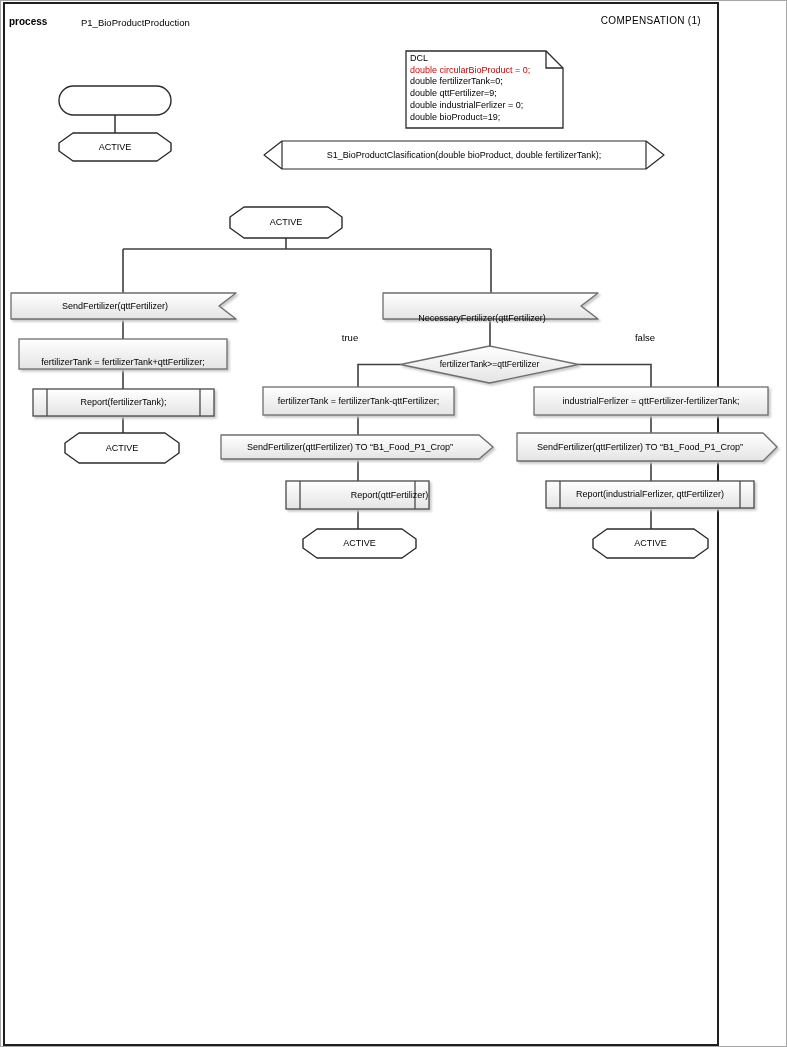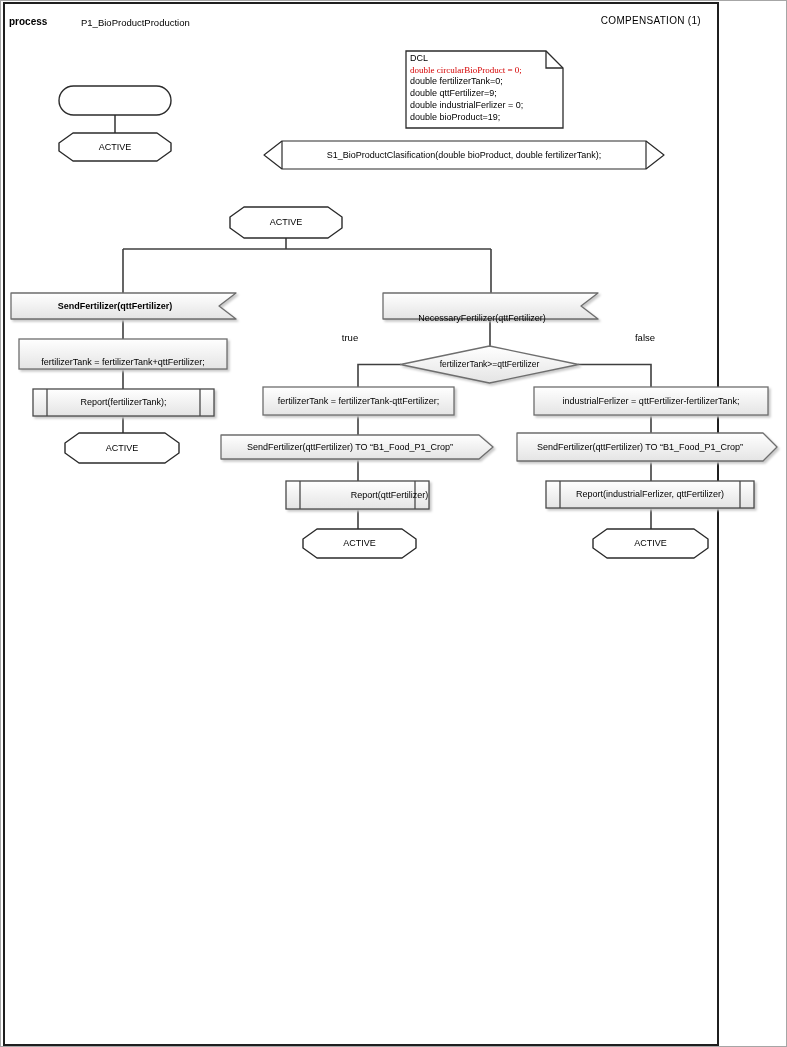--- a/index.html
+++ b/index.html
@@ -104,33 +104,33 @@
       <path d="M559,480 V507 M739,480 V507" stroke="#4a4a4a" stroke-width="1.3" fill="none"></path>
     </g>
   </svg>
 
   <div class="lbl hdr-kind" style="left:8px;top:13px;width:60px;height:16px;">process</div>
   <div class="lbl hdr-name" style="left:80px;top:14px;width:220px;height:16px;">P1_BioProductProduction</div>
   <div class="lbl hdr-page" style="left:480px;top:12px;width:220px;height:16px;">COMPENSATION (1)</div>
 
   <div class="dcl">
     <div>DCL</div>
-    <div style="color: rgb(212, 0, 0); font-family: Liberation Serif, serif;">double circularBioProduct = 0;</div>
+    <div style="color: rgb(212, 0, 0);">double circularBioProduct = 0;</div>
     <div>double fertilizerTank=0;</div>
     <div>double qttFertilizer=9;</div>
     <div>double industrialFerlizer = 0;</div>
     <div>double bioProduct=19;</div>
   </div>
 
   <div class="lbl" style="left:281px;top:140px;width:364px;height:28px;">S1_BioProductClasification(double bioProduct, double fertilizerTank);</div>
 
   <div class="lbl" style="left:58px;top:132px;width:112px;height:28px;">ACTIVE</div>
   <div class="lbl" style="left:229px;top:206px;width:112px;height:31px;">ACTIVE</div>
 
-  <div class="lbl" style="left:10px;top:292px;width:208px;height:26px;font-weight:bold;">SendFertilizer(qttFertilizer)</div>
+  <div class="lbl" style="left:10px;top:292px;width:208px;height:26px;">SendFertilizer(qttFertilizer)</div>
   <div class="lbl" style="left:18px;top:338px;width:208px;height:46px;">fertilizerTank = fertilizerTank+qttFertilizer;</div>
   <div class="lbl" style="left:46px;top:388px;width:153px;height:27px;">Report(fertilizerTank);</div>
   <div class="lbl" style="left:64px;top:432px;width:114px;height:30px;">ACTIVE</div>
 
   <div class="lbl" style="left:382px;top:304px;width:198px;height:26px;">NecessaryFertilizer(qttFertilizer)</div>
   <div class="lbl branch-lbl" style="left:332px;top:330px;width:34px;height:14px;text-align:right;">true</div>
   <div class="lbl branch-lbl" style="left:625px;top:330px;width:38px;height:14px;">false</div>
   <div class="lbl diamond-lbl" style="left:400px;top:346px;width:177px;height:35px;">fertilizerTank&gt;=qttFertilizer</div>
 
   <div class="lbl" style="left:262px;top:386px;width:191px;height:28px;">fertilizerTank = fertilizerTank-qttFertilizer;</div>

